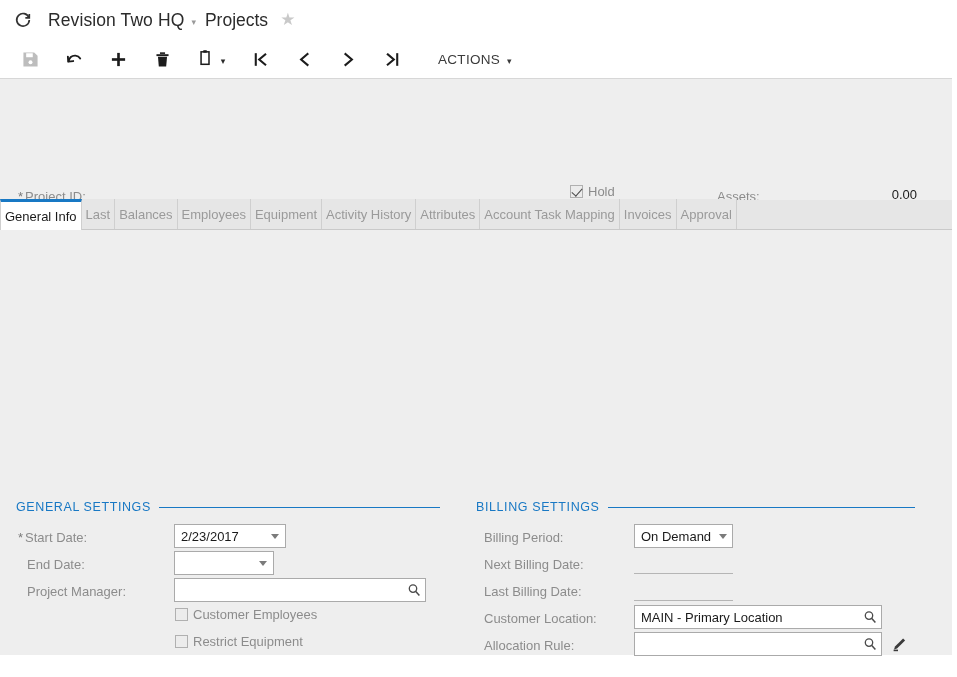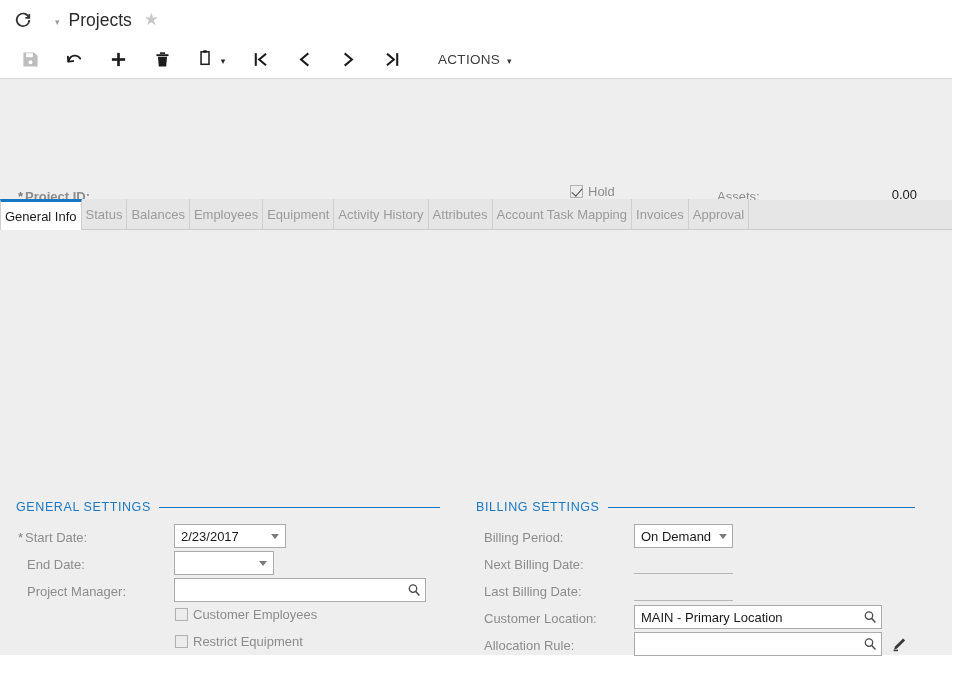--- a/index.html
+++ b/index.html
@@ -277,20 +277,21 @@
 
 <div class="app">
 
   <div class="titlebar">
     <span class="refresh-icon">
       <svg viewBox="0 0 20 20" width="18" height="18" fill="none" stroke="currentColor" stroke-width="1.9">
         <path d="M16.5 7.2A7 7 0 1 0 17 10"></path>
         <polyline points="17,3.2 17,7.6 12.6,7.6" fill="none"></polyline>
       </svg>
     </span>
+    <span class="site-title">Revision Two HQ</span>
     <span class="title-caret">▾</span>
     <span class="screen-title">Projects</span>
     <span class="star-icon">★</span>
   </div>
 
   <div class="toolbar">
     <span class="tb-btn disabled">
       <svg viewBox="0 0 18 18" width="17" height="17" fill="currentColor">
         <path d="M1.5 1.5h11.4L16.5 5.1V16.5H1.5z"></path>
         <rect x="4.4" y="2.4" width="7" height="4.2" fill="#ffffff"></rect>
@@ -348,21 +349,21 @@
       </svg>
     </span>
     <span class="tb-actions">
       <span>ACTIONS</span>
       <span class="caret">▾</span>
     </span>
   </div>
 
   <div class="summary">
 
-    <div class="lbl" style="position:absolute;left:18px;top:110px;font-weight:bold;">
+    <div class="lbl" style="position:absolute;left:18px;top:110px;">
       <span class="req">*</span><span>Project ID:</span>
     </div>
     <div class="lbl" style="position:absolute;left:27px;top:137px;">Customer:</div>
     <div class="lbl" style="position:absolute;left:27px;top:164px;">Template ID:</div>
     <div class="lbl" style="position:absolute;left:18px;top:191px;">
       <span class="req">*</span><span>Description:</span>
     </div>
 
     <div class="fld" style="left:174px;top:131px;width:252px;">
       <span class="val">ABCSTUDIOS - ABC Studios Inc</span>
@@ -396,21 +397,21 @@
 
     <div class="lbl" style="position:absolute;left:717px;top:191px;">Expenses:</div>
     <div class="ro dotted right" style="left:820px;top:186px;width:100px;">0.00</div>
   </div>
 
   <div class="tabbar">
     <div class="tab active">
         <span>General Info</span>
       </div>
     <div class="tab">
-        <span>Status</span>
+        <span>Last</span>
       </div>
     <div class="tab">
         <span>Balances</span>
       </div>
     <div class="tab">
         <span>Employees</span>
       </div>
     <div class="tab">
         <span>Equipment</span>
       </div>

